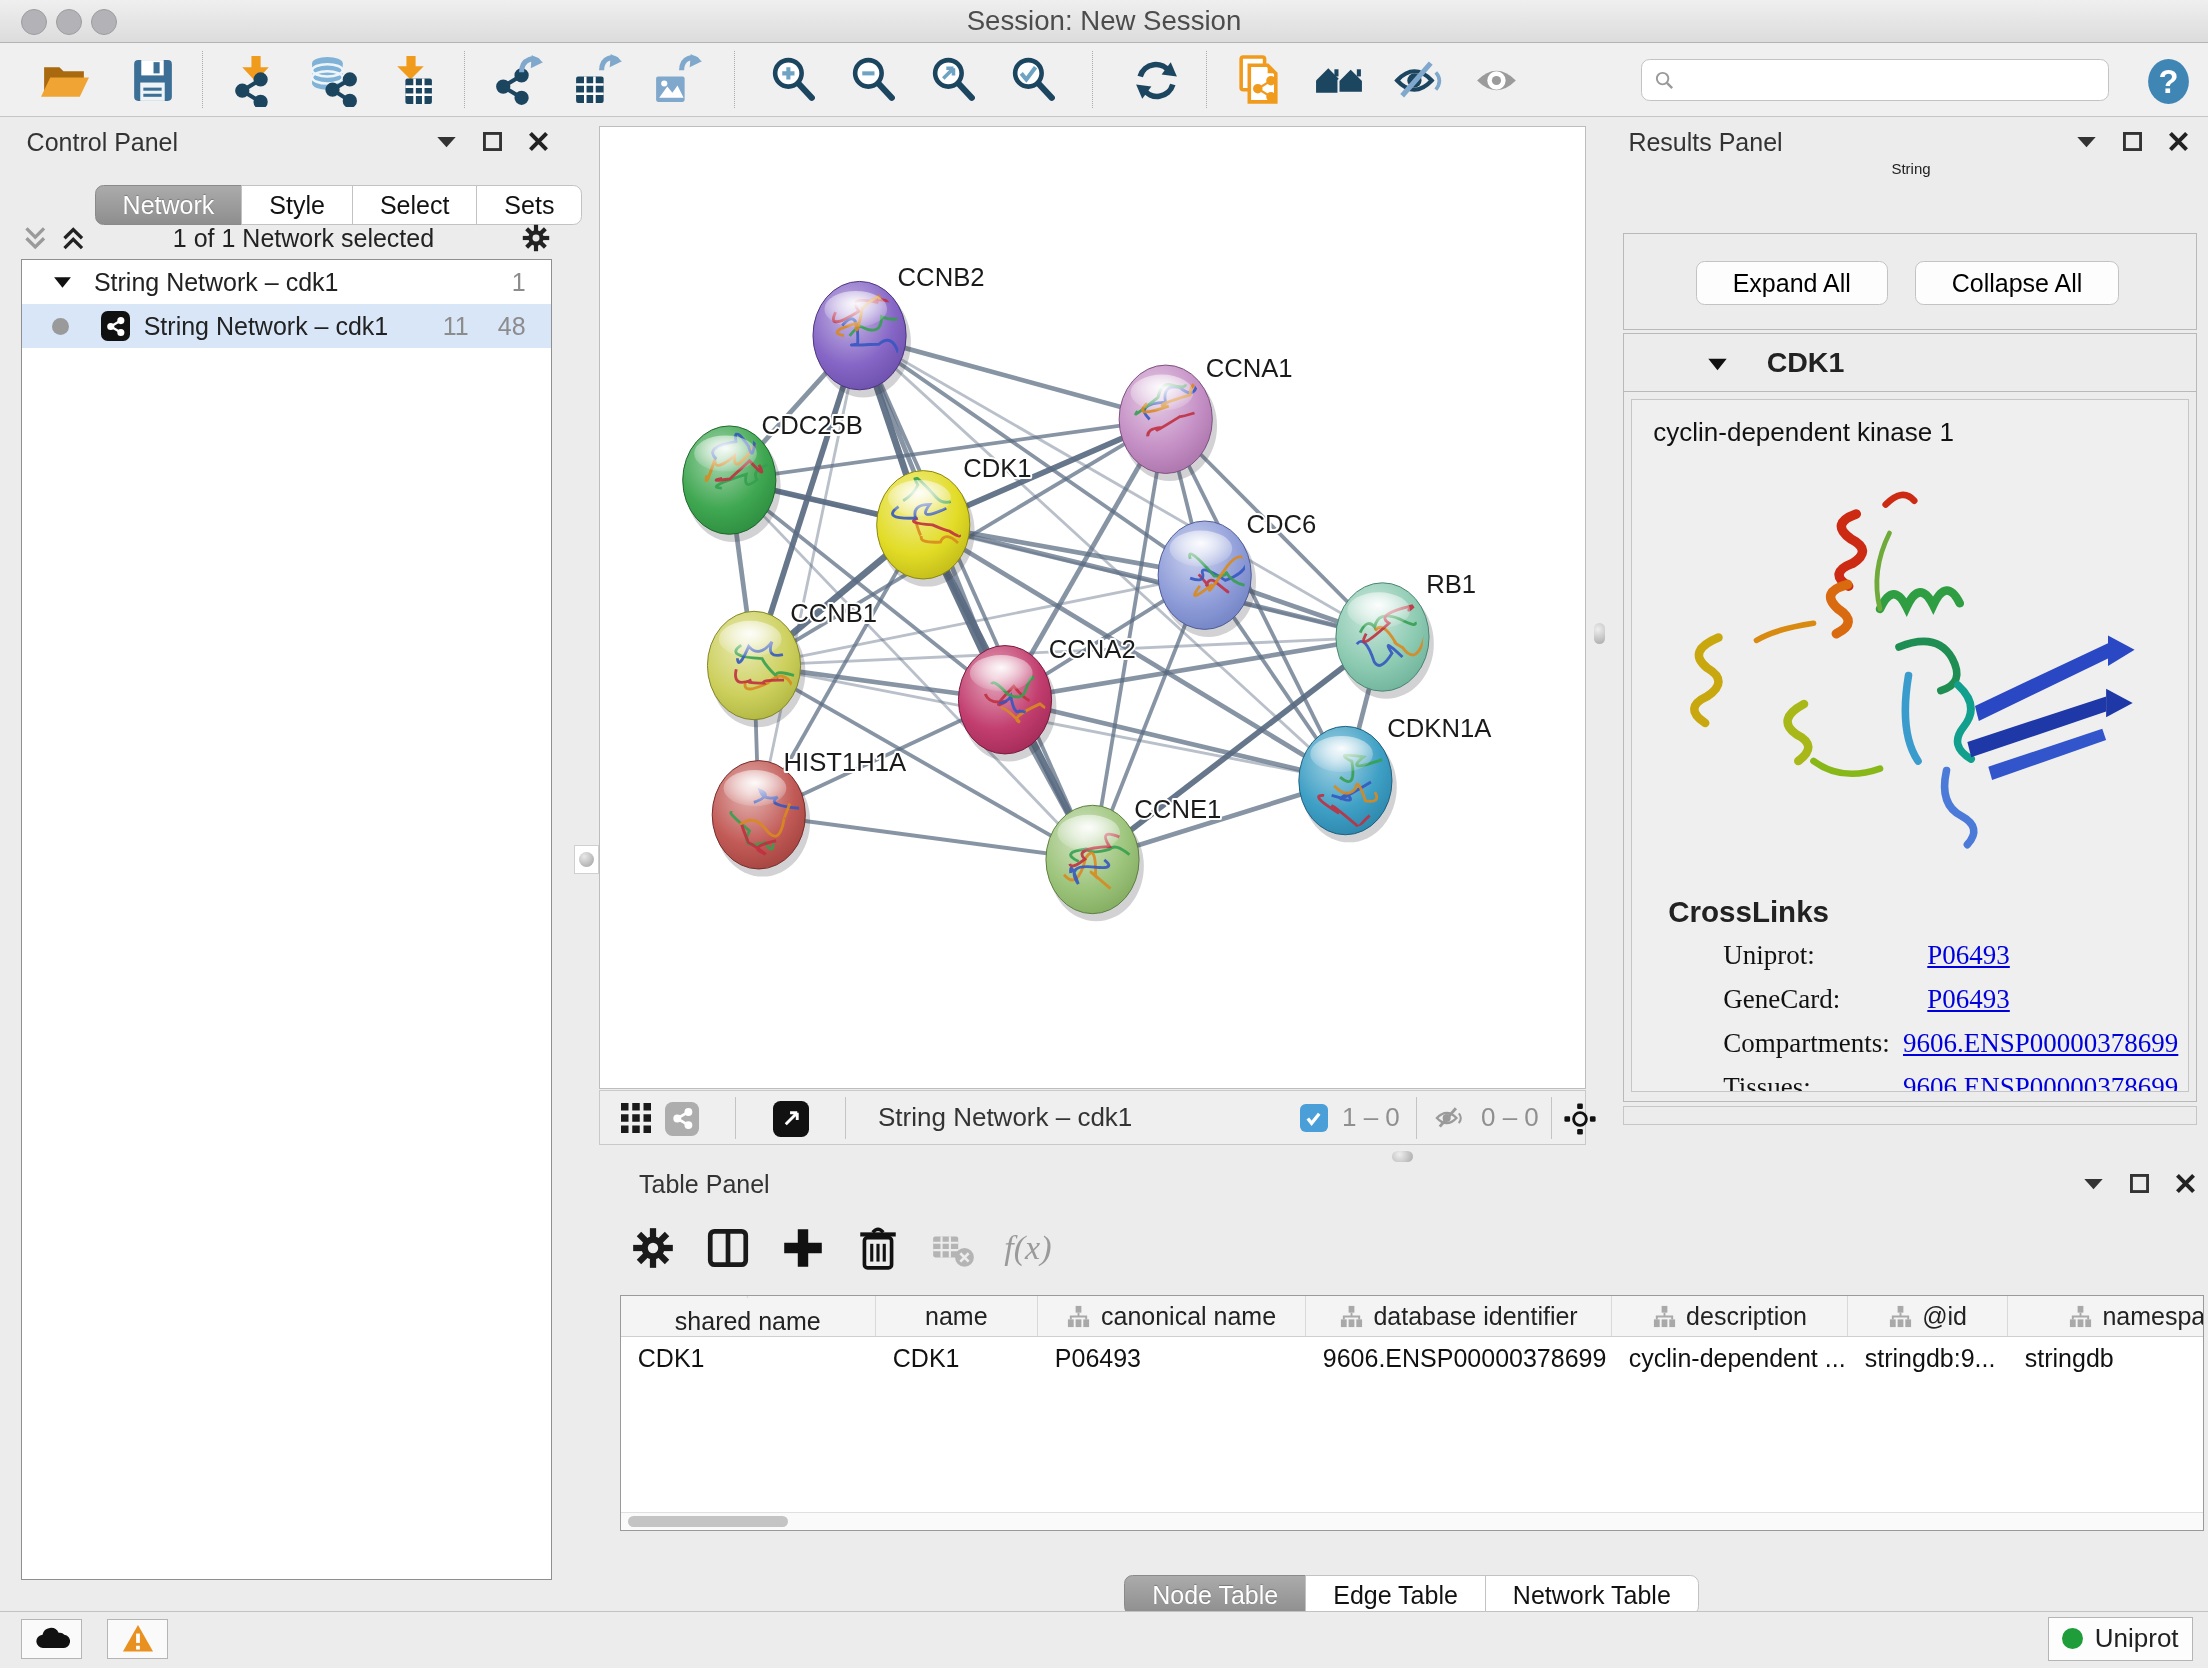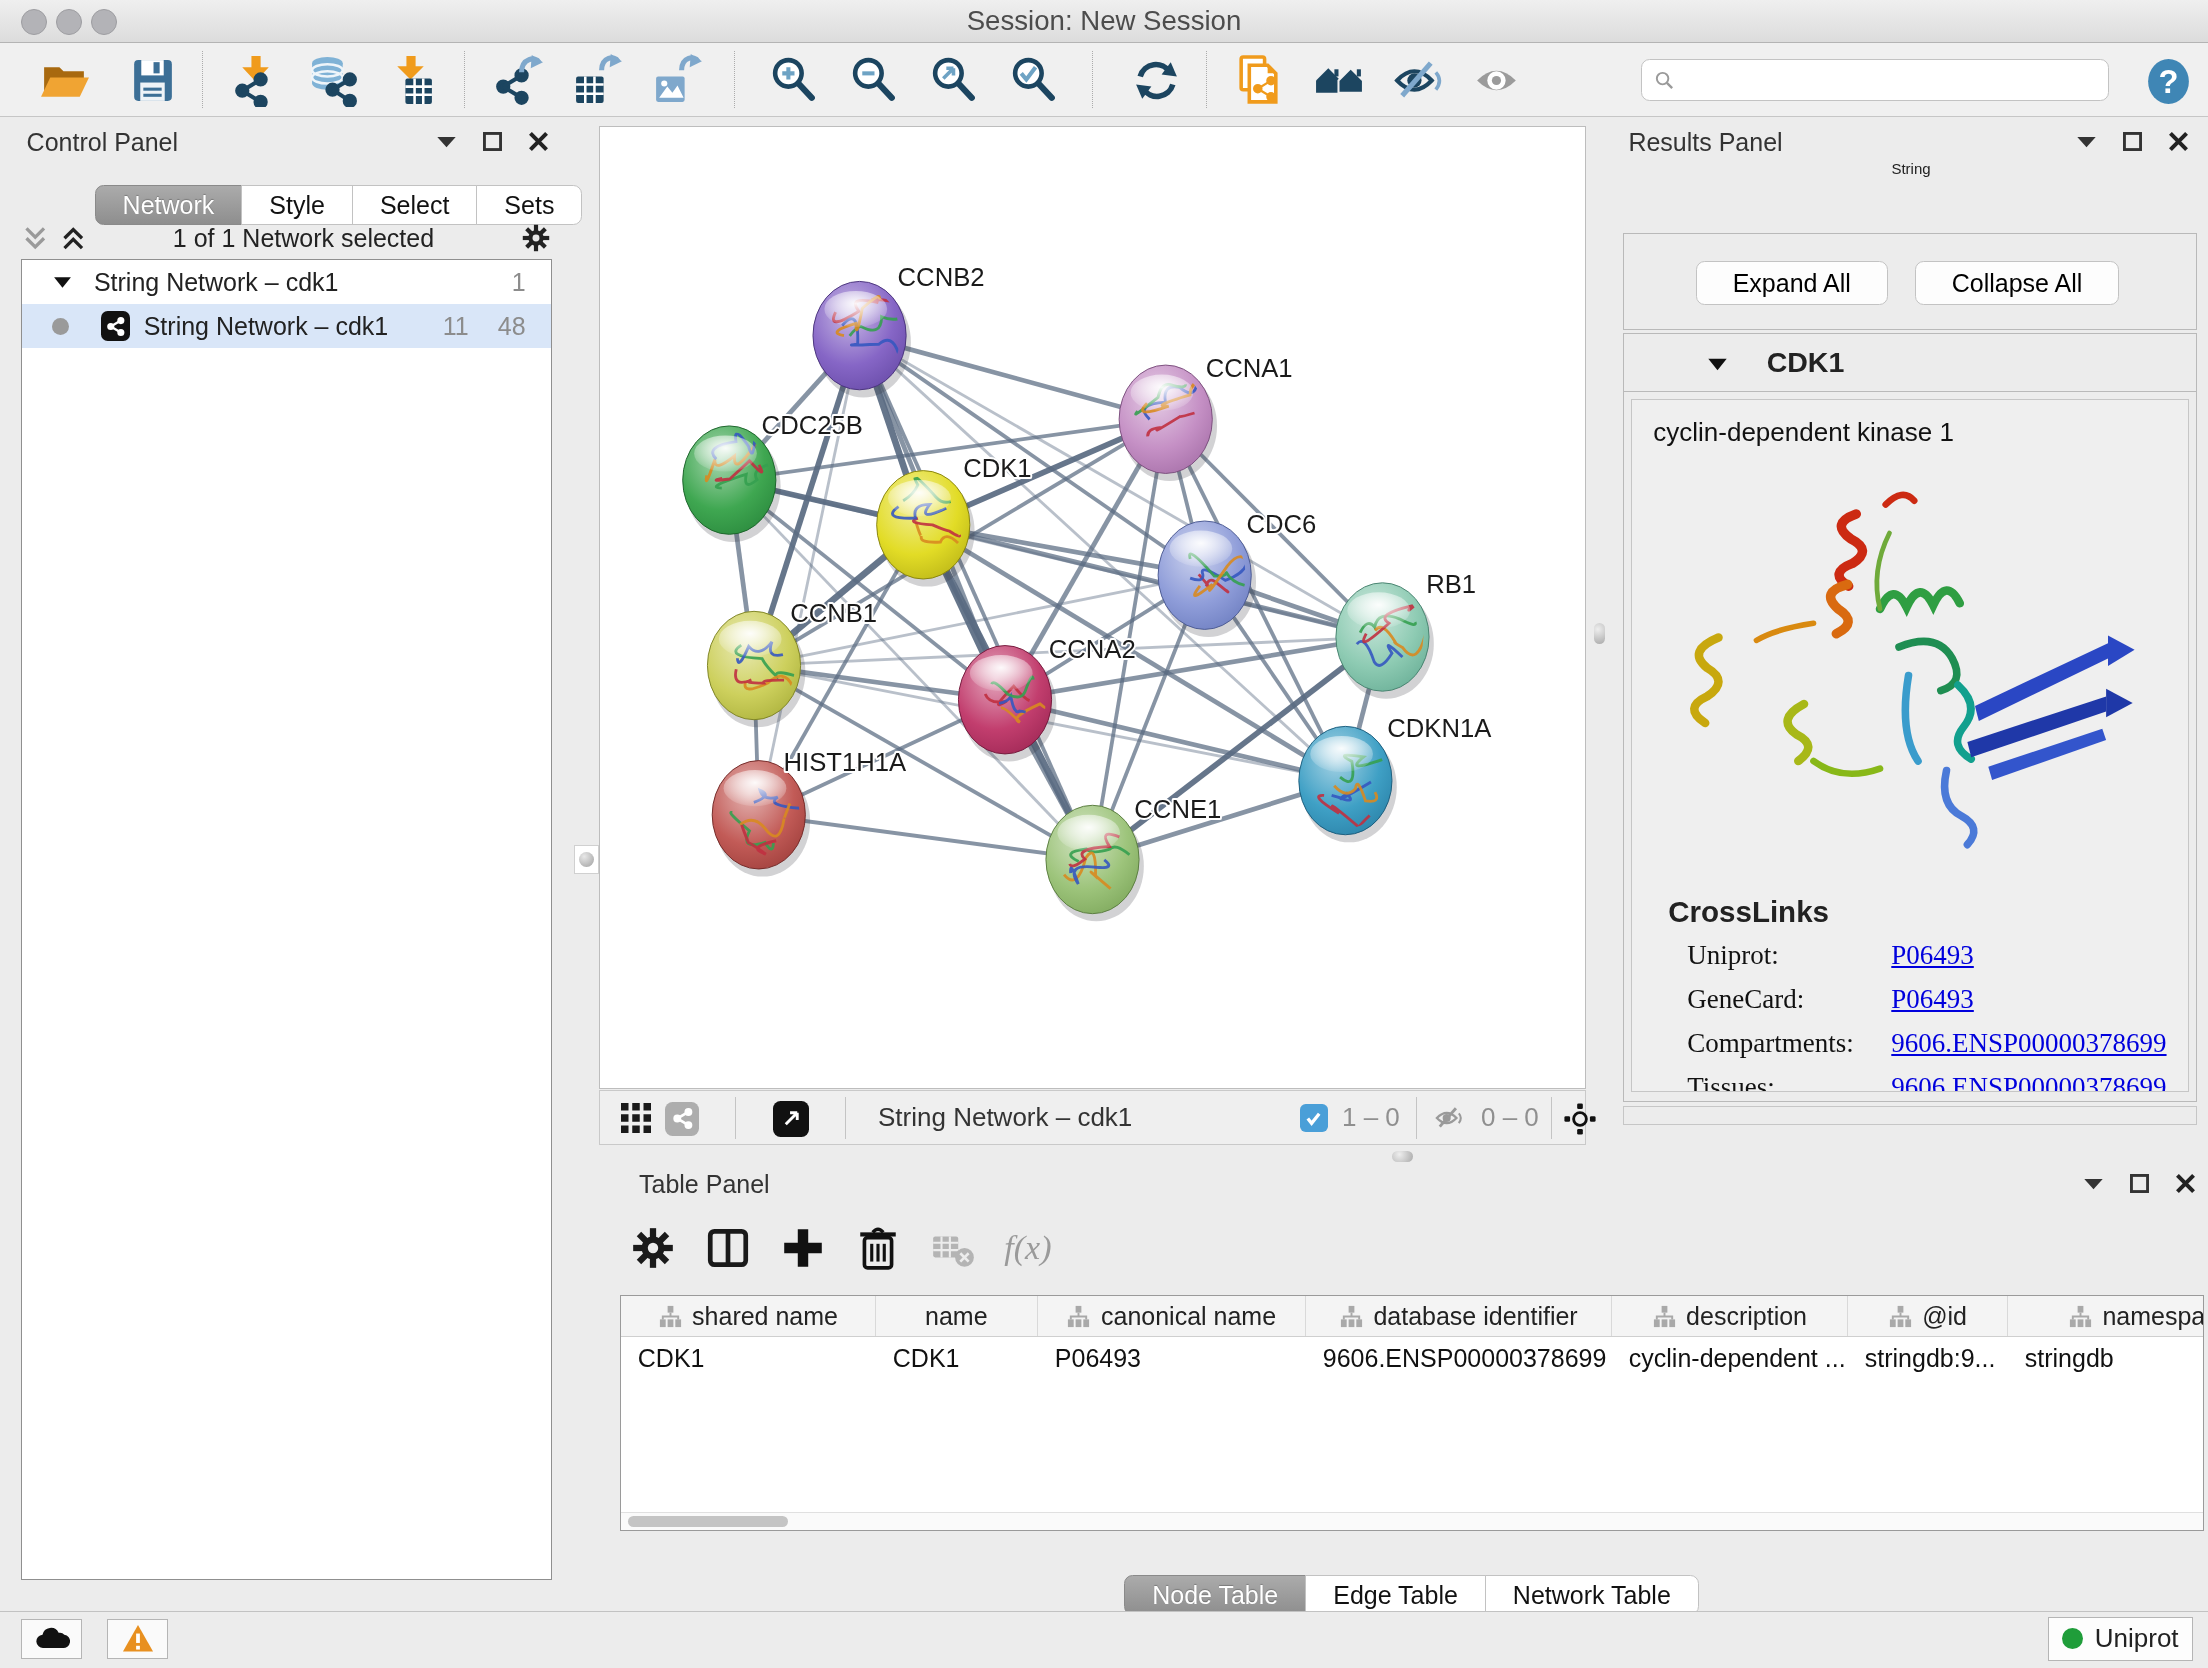--- a/index.html
+++ b/index.html
@@ -73,21 +73,21 @@
     border-radius:8.6px;font-size:25px;line-height:42px;padding:0 36px;cursor:pointer;}
   .rp-box2{position:absolute;left:5.7px;right:7.6px;top:207px;height:767px;border:1.9px solid #b9b9b9;background:#ececec;}
   .rp-ehead{position:absolute;left:0;right:0;top:0;height:57px;border-bottom:1.9px solid #b9b9b9;}
   .rp-ename{position:absolute;left:143px;top:0;line-height:57px;font-size:28.5px;font-weight:bold;}
   .rp-body{position:absolute;left:7.6px;right:7.6px;top:65px;bottom:9.5px;border:1px solid #c6c6c6;background:#efefef;overflow:hidden;}
   .rp-desc{position:absolute;left:21px;top:17px;font-size:26px;color:#111;}
   .xl-title{position:absolute;left:36px;top:495px;font-family:Liberation Sans, sans-serif;
     font-weight:bold;font-size:29.5px;}
   .xl-rows{position:absolute;left:55px;top:540px;right:9.5px;}
   .xl-row{height:44px;display:flex;font-family:"Liberation Serif",serif;font-size:27px;}
-  .xl-label{width:204px;color:#111;}
+  .xl-label{width:204px;color:#111;margin-left:36px;}
   .xl-link{color:#0000dd;text-decoration:underline;cursor:pointer;}
   
   .tp{position:absolute;left:616px;top:1168px;width:1592px;height:439px;}
   .tp-toolbar{position:absolute;left:13.3px;top:42px;height:76px;display:flex;align-items:center;gap:27px;}
   .tp-toolbar .ticon{width:48px;height:48px;cursor:pointer;}
   .fx{font-family:"Liberation Serif",serif;font-style:italic;font-size:34px;color:#9a9a9a;cursor:pointer;}
   .grid-table{position:absolute;left:3.8px;right:3.8px;top:127px;height:234px;background:#fff;
     border:1px solid #9a9a9a;overflow:hidden;}
   .gt-head{display:flex;background:#f4f4f4;border-bottom:1px solid #cfcfcf;height:40px;}
   .gt-hcell{display:flex;align-items:center;justify-content:center;gap:9.5px;font-size:25px;color:#222;
@@ -823,21 +823,21 @@
       <svg class="ticon" viewBox="0 0 46 46">
           <rect x="4" y="12" width="24" height="20" rx="2" fill="#b4b4b4"></rect>
           <path d="M4 18 h24 M4 25 h24 M12 12 v20 M20 12 v20" stroke="#ececec" stroke-width="2"></path>
           <circle cx="34" cy="32" r="9" fill="#b4b4b4"></circle>
           <path d="M30 28 l8 8 M38 28 l-8 8" stroke="#ececec" stroke-width="2.5"></path>
         </svg>
       <span class="fx">f(x)</span>
     </div>
     <div class="grid-table">
       <div class="gt-head" id="gt-head">
-          <div class="gt-hcell" style="width: 255px;">
+          <div class="gt-hcell" style="width: 255px; flex-direction: column;">
             <svg width="25" height="25" viewBox="0 0 26 26">
               <g fill="#a9a9a9">
                 <rect x="10" y="2" width="6" height="7"></rect>
                 <rect x="2" y="16" width="6" height="8"></rect>
                 <rect x="10" y="16" width="6" height="8"></rect>
                 <rect x="18" y="16" width="6" height="8"></rect>
                 <path d="M13 9 v4 M5 16 v-3 h16 v3" stroke="#a9a9a9" stroke-width="2" fill="none"></path>
               </g>
             </svg>
             <span>shared name</span>

